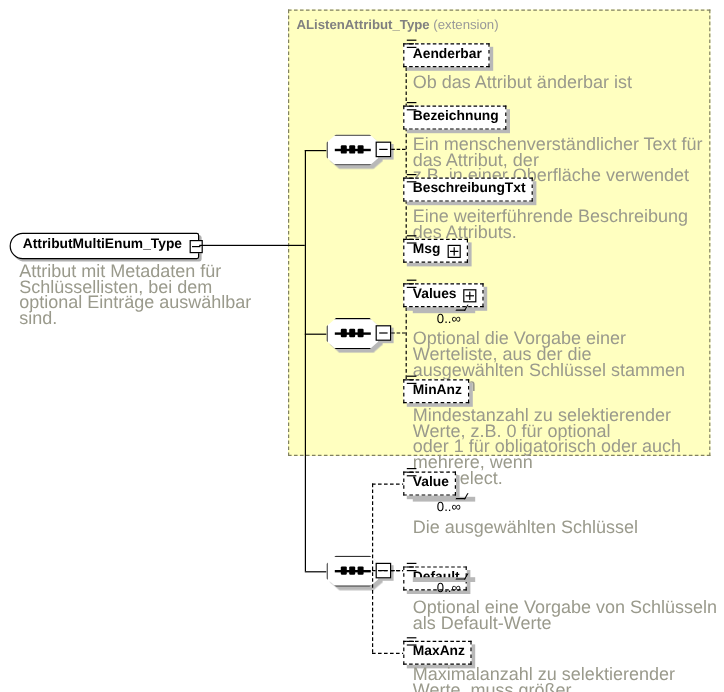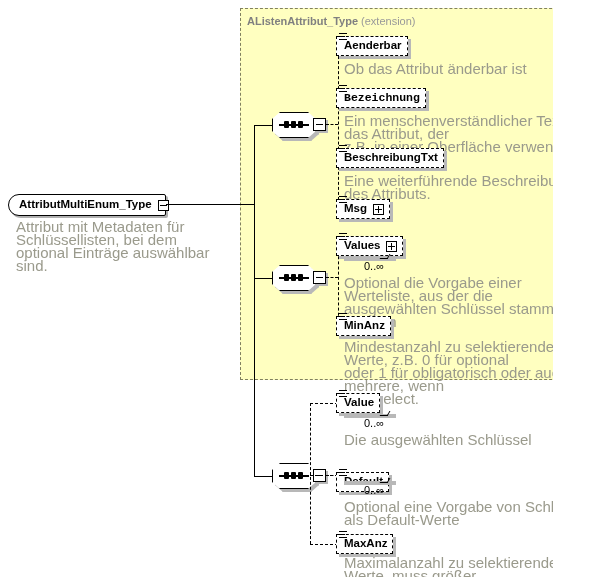--- a/index.html
+++ b/index.html
@@ -6,21 +6,21 @@
     margin: 0;
     padding: 0;
     background: #ffffff;
   }
   body {
     font-family: "Liberation Sans", sans-serif;
     -webkit-font-smoothing: none;
   }
   #canvas {
     position: relative;
-    width: 553px;
+    width: 603px;
     height: 577px;
     background: #ffffff;
     overflow: hidden;
   }
 
   
   .ext-panel {
     position: absolute;
     background: #ffffc0;
     border: 1px dashed #808060;
@@ -271,21 +271,21 @@
   <div class="node" style="left:336px; top:36px;">
     <span class="attr-glyph">
         <i></i>
         <i></i>
         <i></i>
       </span>
     <span class="node-label">Aenderbar</span>
   </div>
   <div class="doc" style="left:344px; top:62px; width:240px;">Ob das Attribut änderbar ist</div>
 
-  <div class="node" style="left:336px; top:88px;font-family:Liberation Mono, monospace;">
+  <div class="node" style="left:336px; top:88px;">
     <span class="attr-glyph">
         <i></i>
         <i></i>
         <i></i>
       </span>
     <span class="node-label">Bezeichnung</span>
   </div>
   <div class="doc" style="left:344px; top:114px; width:250px;">Ein menschenverständlicher Text für das Attribut, der
 z.B. in einer Oberfläche verwendet werden kann.</div>
 

